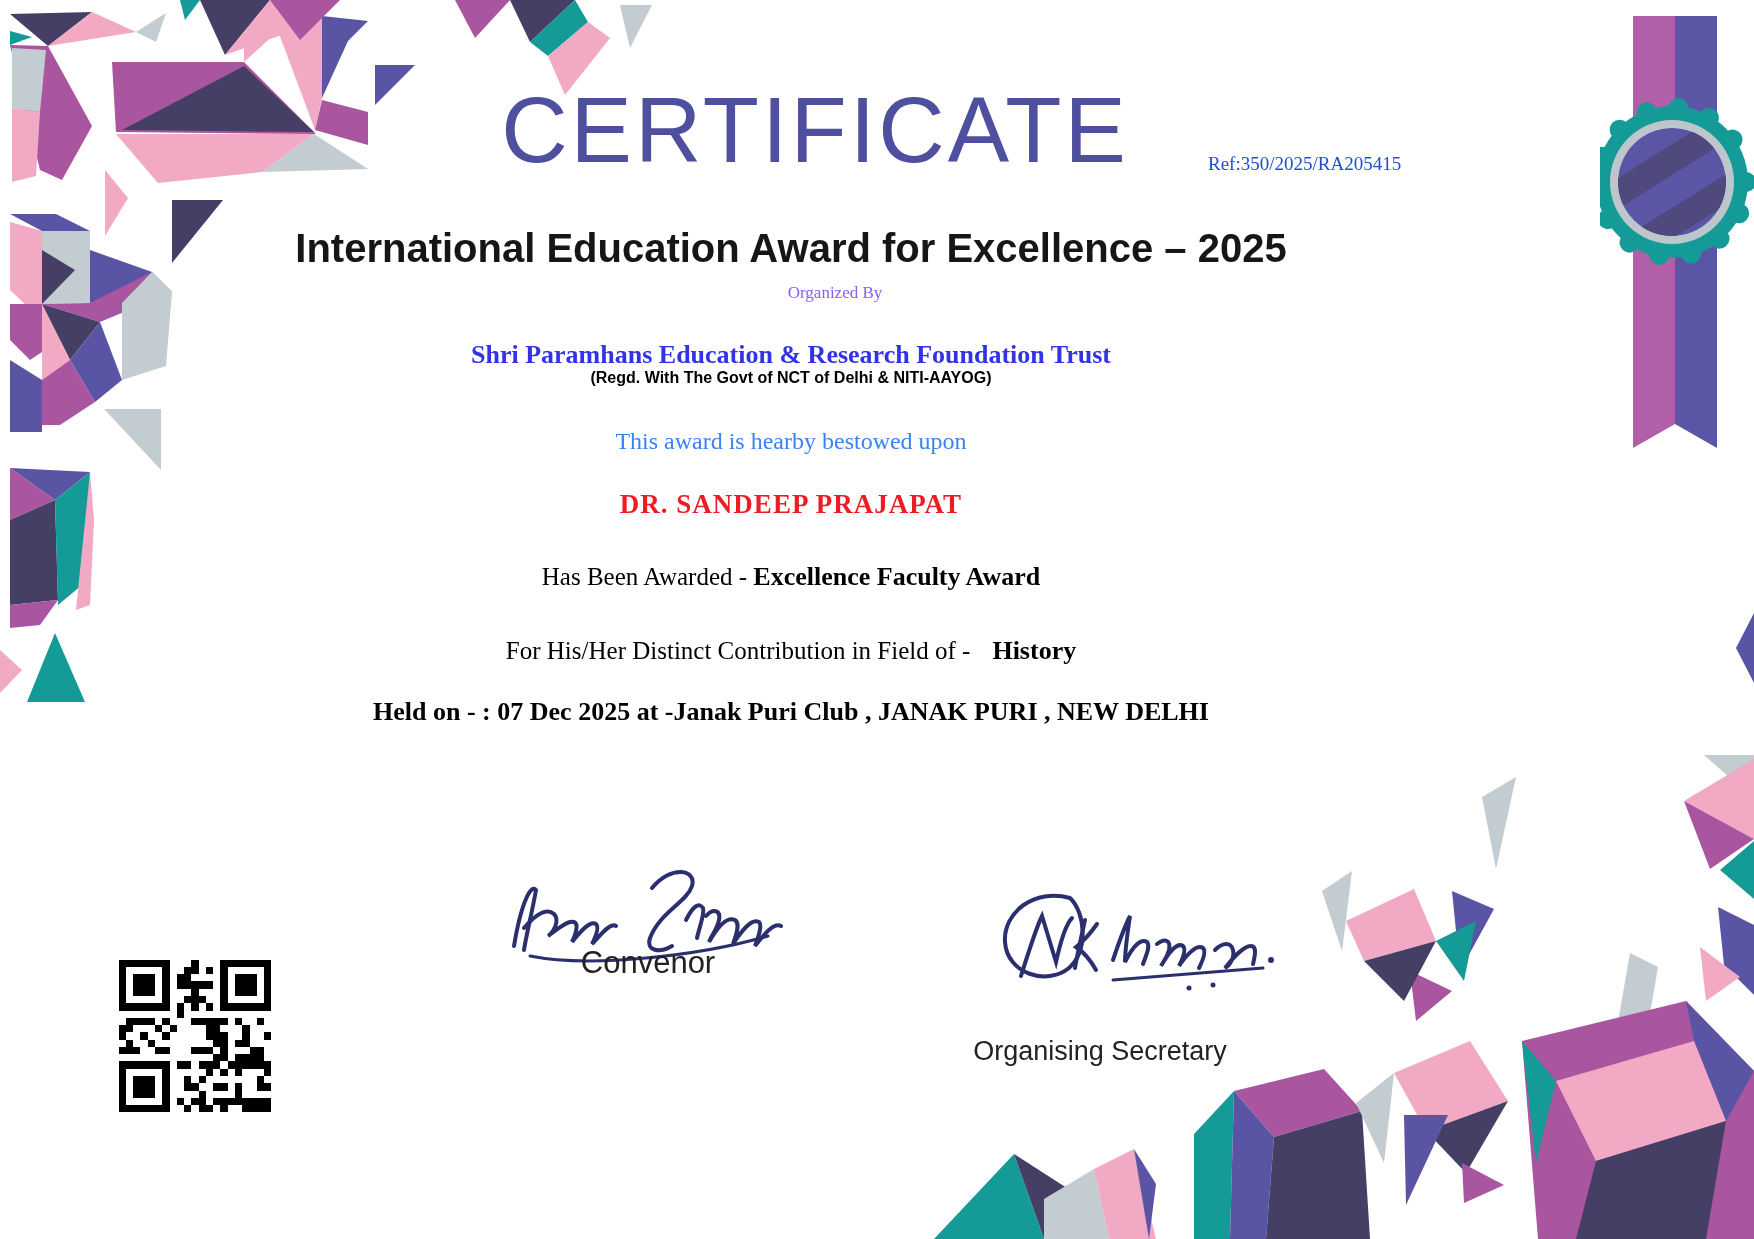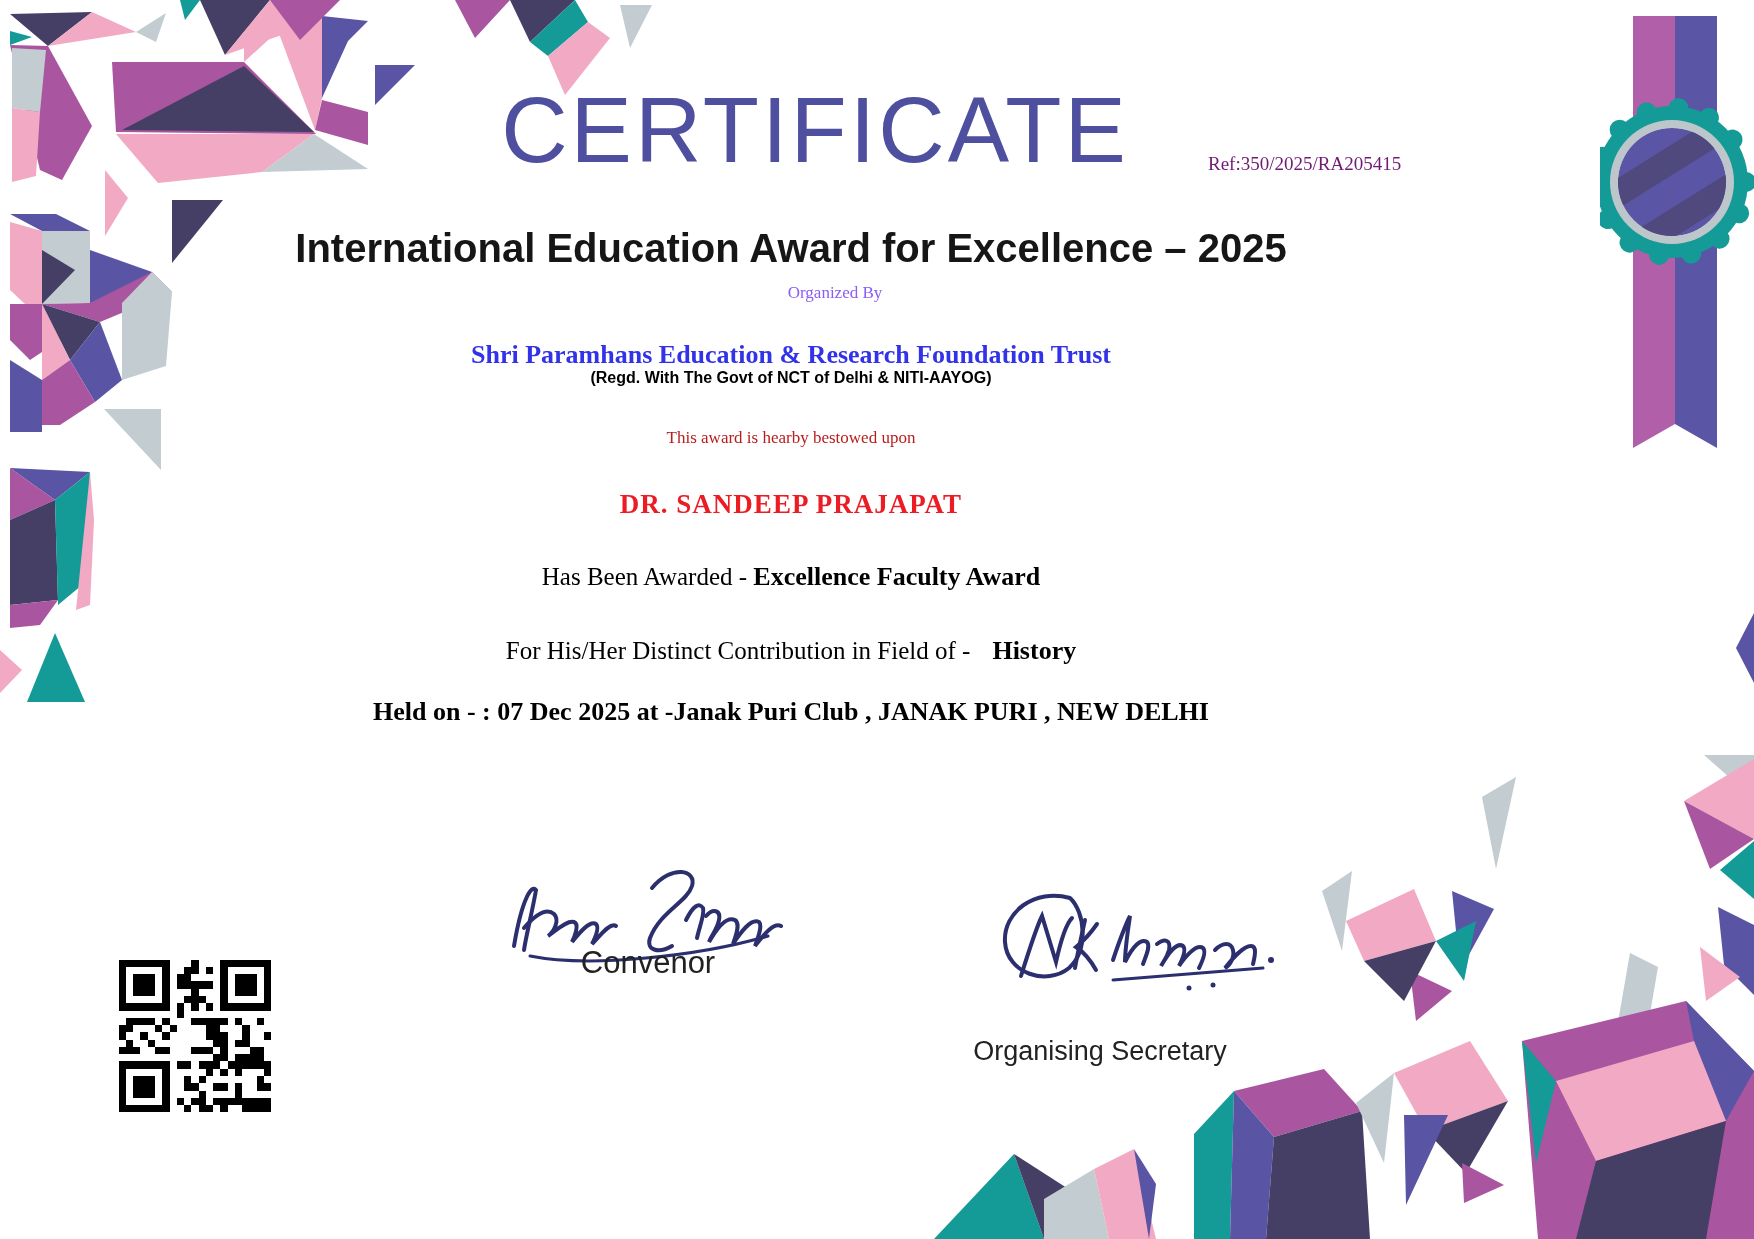--- a/index.html
+++ b/index.html
@@ -15,30 +15,30 @@
   .abs { position:absolute; }
   .centerline { left:0; width:1582px; text-align:center; }
 
   .cert-title {
     top:62px; left:0; width:1630px; text-align:center;
     font-family:Liberation Sans, sans-serif;
     font-size:92px; font-weight:500; letter-spacing:3px;
     color:#4e4f9f;
     margin-top:16px;
   }
-  .ref-no { top:153px; left:1208px; font-size:19px; color:#701a75; }
+  .ref-no { top:153px; left:1208px; font-size:19px; color:#1d4ed8; }
 
   .award-title {
     top:226px; font-family:"Liberation Sans", sans-serif;
     font-size:40px; font-weight:600; color:#161616; letter-spacing:0px;
   }
   .organized-by { top:283px; font-size:17px; color:#8b5cf6;margin-left:44px; }
   .organization { top:340px; font-size:26px; font-weight:bold; color:#3232e8; }
   .registration { top:369px; font-family:"Liberation Sans", sans-serif; font-size:16px; font-weight:bold; color:#000; }
-  .bestowed { top:428px; font-size:17px; color:#b91c1c; }
+  .bestowed { top:428px; font-size:24px; color:#3b82f6; }
   .recipient { top:489px; font-size:27px; font-weight:bold; color:#ec1c24; letter-spacing:1px; }
   .awarded { top:562px; font-size:25px; color:#000; }
   .awarded b { font-size:26px; }
   .field { top:636px; font-size:25px; color:#000; }
   .field b { font-size:26px; margin-left:22px; }
   .event { top:697px; font-size:26px; font-weight:bold; color:#000; }
 
   .sig-block-left  { top:945px; left:358px;  width:580px; text-align:center; }
   .sig-block-right { top:988px; left:810px;  width:580px; text-align:center; }
   .sig-role-left  { font-family:"Liberation Sans", sans-serif; font-size:31px; color:#222; }

